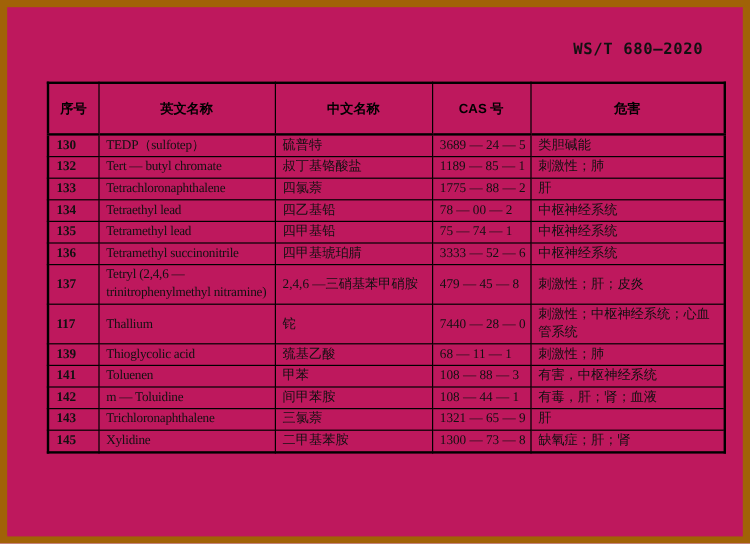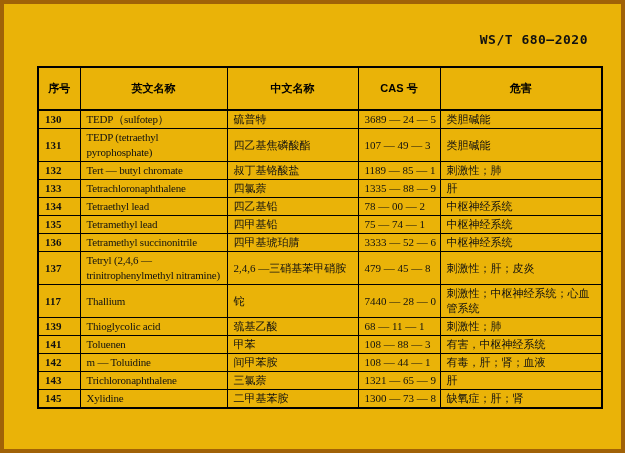--- a/index.html
+++ b/index.html
@@ -1,20 +1,20 @@
 <!DOCTYPE html>
 <html><head>
 <meta charset="utf-8">
 <style>
   html,body{margin:0;padding:0;background:#e8e8e8;}
   .screen{
     position:relative;
     width:625px;height:453px;
-    background:#eab308;
-    border:4px solid #a16207;
+    background:#be185d;
+    border:6px solid #a16207;
     box-sizing:border-box;
     overflow:hidden;
     font-family:"Liberation Serif","DejaVu Serif",serif;
     color:#1a1a1a;
   }
   .doc-code{
     position:absolute;
     top:28px;right:33px;
     font-family:"DejaVu Sans Mono","Liberation Mono",monospace;
     font-size:13px;
@@ -85,38 +85,31 @@
     </thead>
     <tbody>
         <tr>
           <td class="c-idx">130</td>
           <td class="c-en">TEDP（sulfotep）</td>
           <td class="c-zh">硫普特</td>
           <td class="c-cas">3689 — 24 — 5</td>
           <td class="c-haz">类胆碱能</td>
         </tr>
         <tr>
-          <td class="c-idx">131</td>
-          <td class="c-en">TEDP (tetraethyl pyrophosphate)</td>
-          <td class="c-zh">四乙基焦磷酸酯</td>
-          <td class="c-cas">107 — 49 — 3</td>
-          <td class="c-haz">类胆碱能</td>
-        </tr>
-        <tr>
           <td class="c-idx">132</td>
           <td class="c-en">Tert — butyl chromate</td>
           <td class="c-zh">叔丁基铬酸盐</td>
           <td class="c-cas">1189 — 85 — 1</td>
           <td class="c-haz">刺激性；肺</td>
         </tr>
         <tr>
           <td class="c-idx">133</td>
           <td class="c-en">Tetrachloronaphthalene</td>
           <td class="c-zh">四氯萘</td>
-          <td class="c-cas">1335 — 88 — 9</td>
+          <td class="c-cas">1775 — 88 — 2</td>
           <td class="c-haz">肝</td>
         </tr>
         <tr>
           <td class="c-idx">134</td>
           <td class="c-en">Tetraethyl lead</td>
           <td class="c-zh">四乙基铅</td>
           <td class="c-cas">78 — 00 — 2</td>
           <td class="c-haz">中枢神经系统</td>
         </tr>
         <tr>

